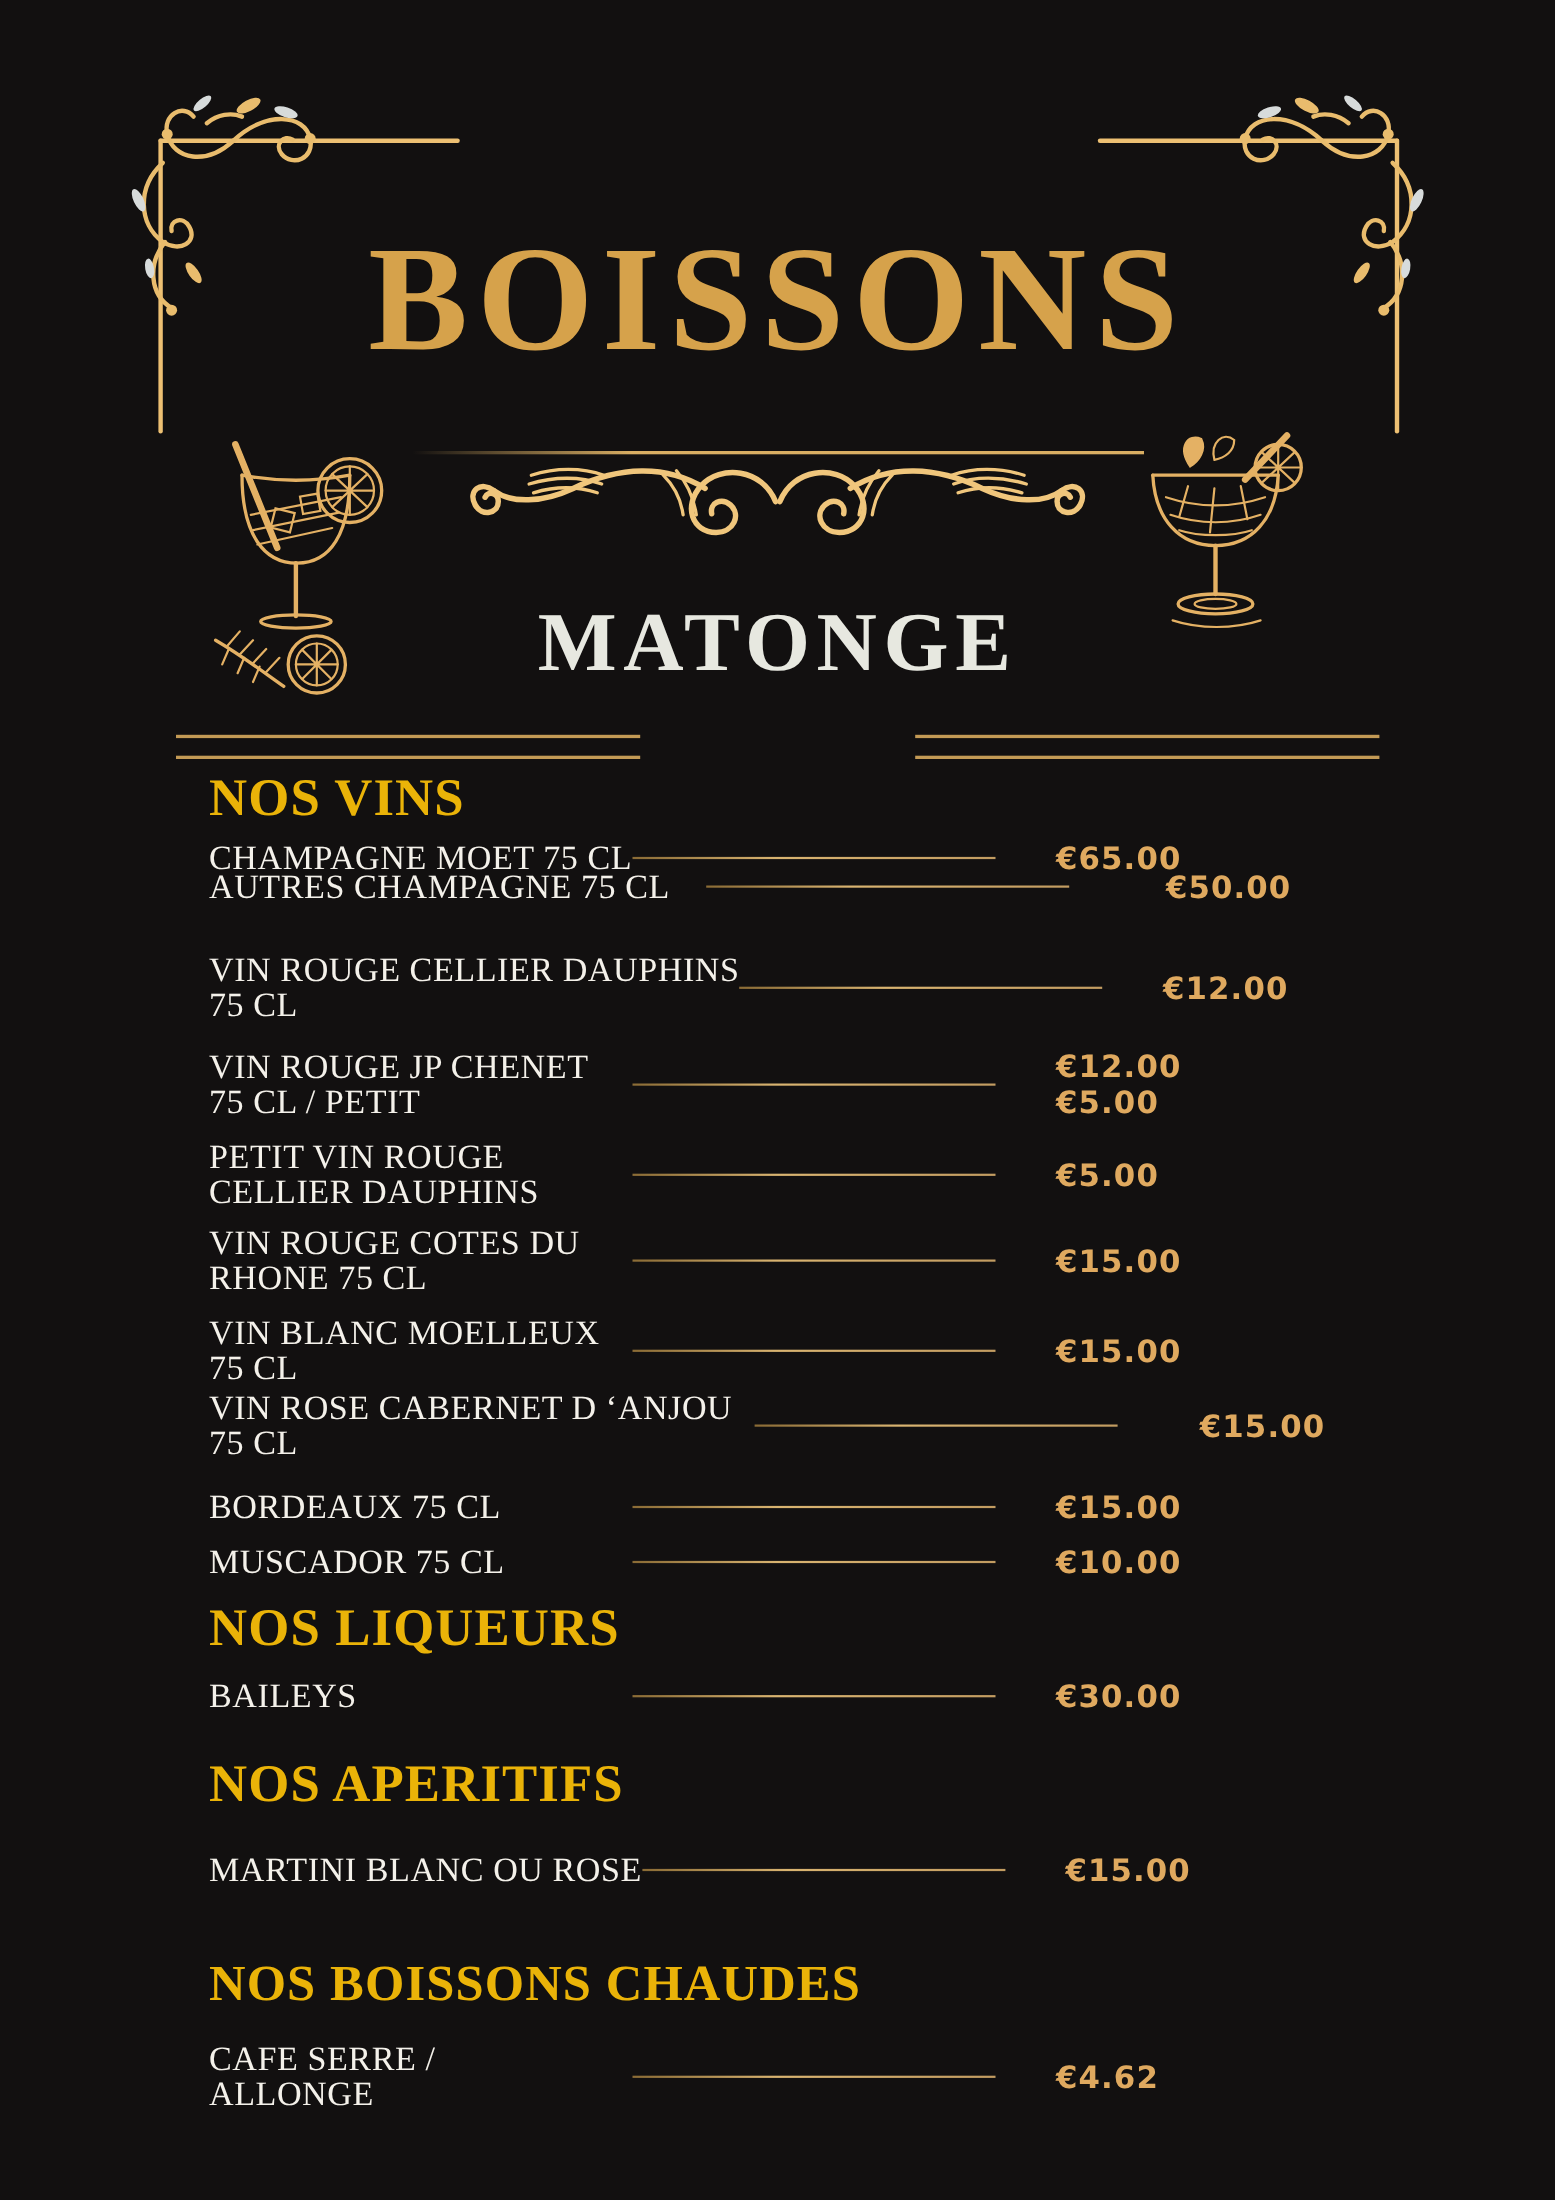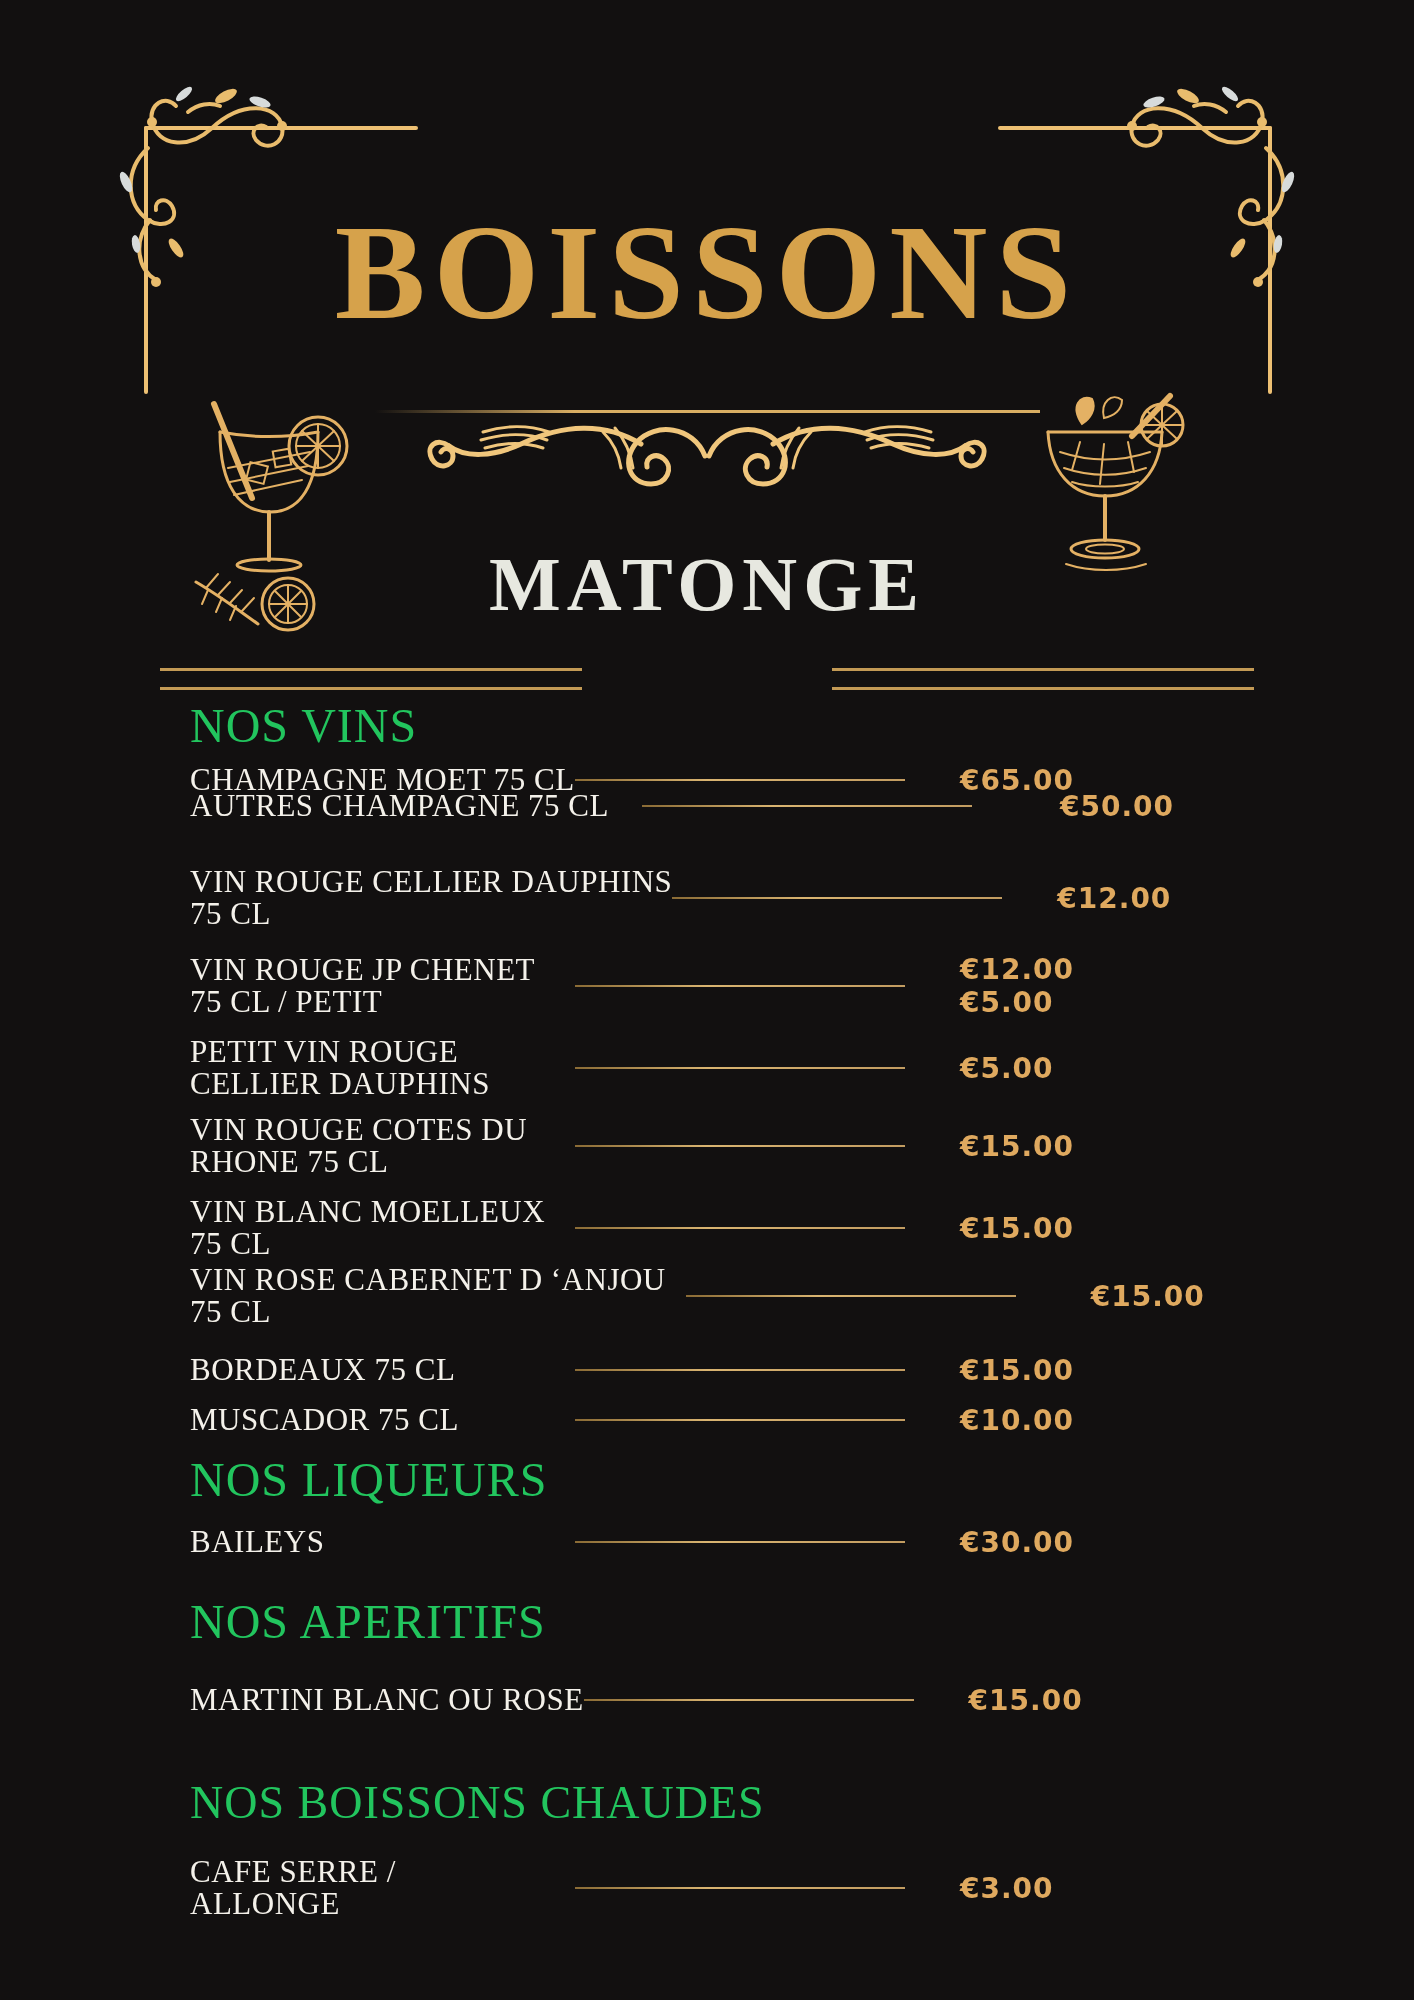--- a/index.html
+++ b/index.html
@@ -30,22 +30,22 @@
     position:absolute;top:546px;left:0;width:1414px;text-align:center;
     font-size:76px;font-weight:bold;letter-spacing:6px;color:#e7e8e0;line-height:1;
   }
   .cocktail{position:absolute;}
   .cocktail.left{top:398px;left:168px;width:215px;height:238px;}
   .cocktail.right{top:392px;left:1020px;width:172px;height:250px;}
   
   .dbl{position:absolute;height:3px;background:#c39a55;}
   
   .heading{
-    position:absolute;left:190px;font-size:48px;font-weight:normal;
-    letter-spacing:1px;color:#22c55e;line-height:1.1;white-space:nowrap;
+    position:absolute;left:190px;font-size:48px;font-weight:bold;
+    letter-spacing:1px;color:#eab308;line-height:1.1;white-space:nowrap;
   }
   .heading.small{font-size:46px;}
   
   .row{
     position:absolute;left:190px;width:1040px;
     display:flex;align-items:center;
   }
   .nm{
     flex:0 0 385px;color:#f4f1ea;font-size:31px;line-height:32px;
     letter-spacing:0.5px;white-space:nowrap;
@@ -317,17 +317,17 @@
 
   <div class="heading small" style="top:1778px;">NOS BOISSONS CHAUDES</div>
 
   <div class="row" style="top:1856px;height:64px;">
     <div class="nm">
       <div>CAFE SERRE /</div>
       <div>ALLONGE</div>
     </div>
     <div class="ldr"></div>
     <div class="pr">
-        <div>€3.00</div>
+        <div>€4.62</div>
       </div>
   </div>
 
 </div>
 
 </body></html>

